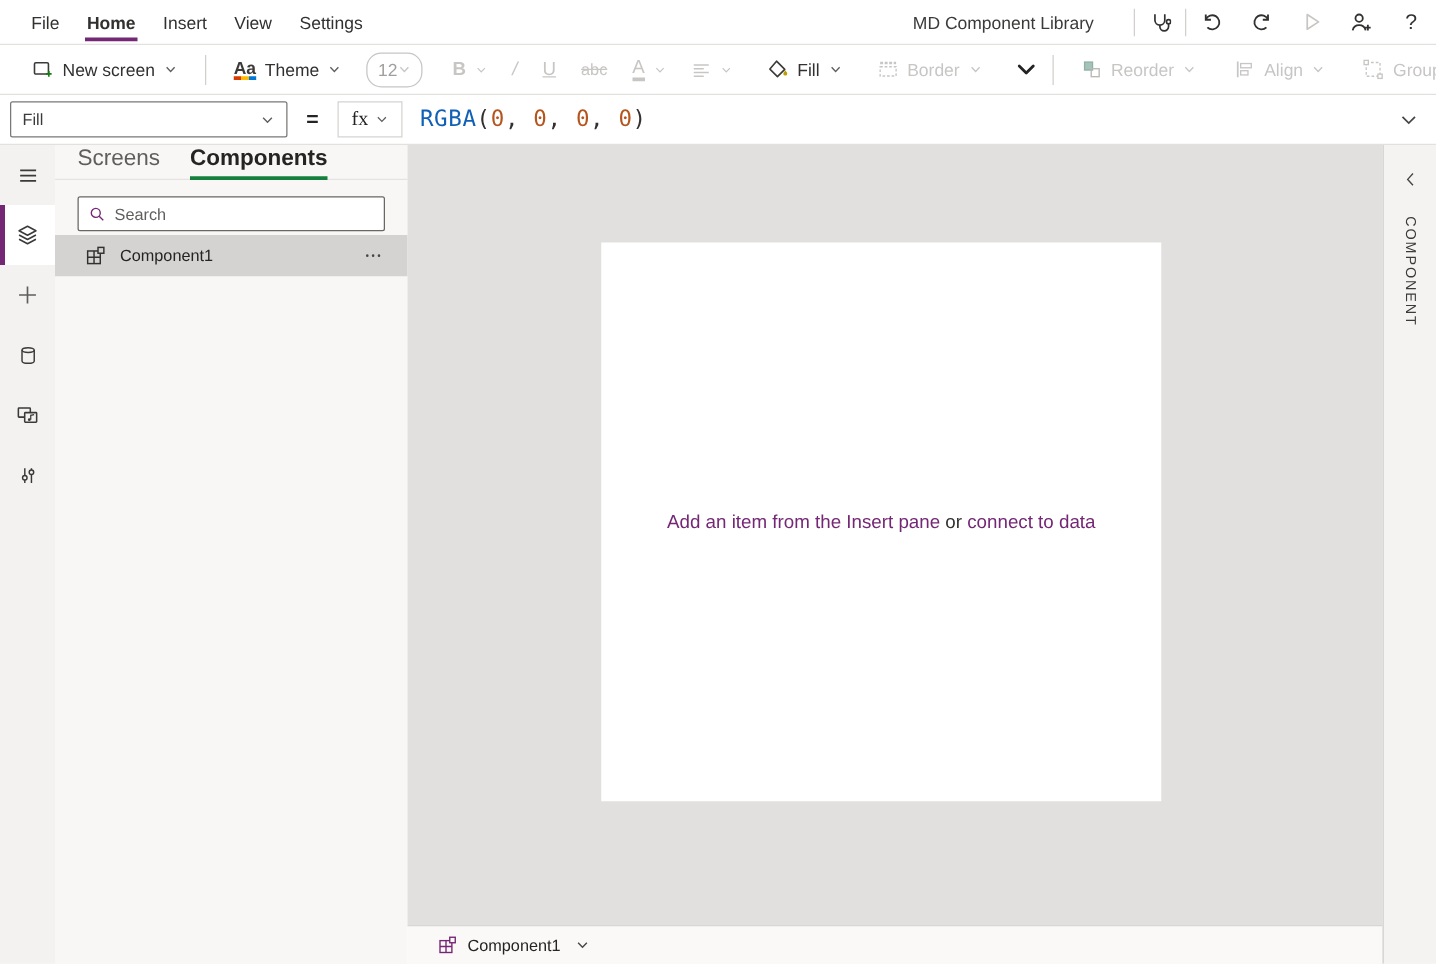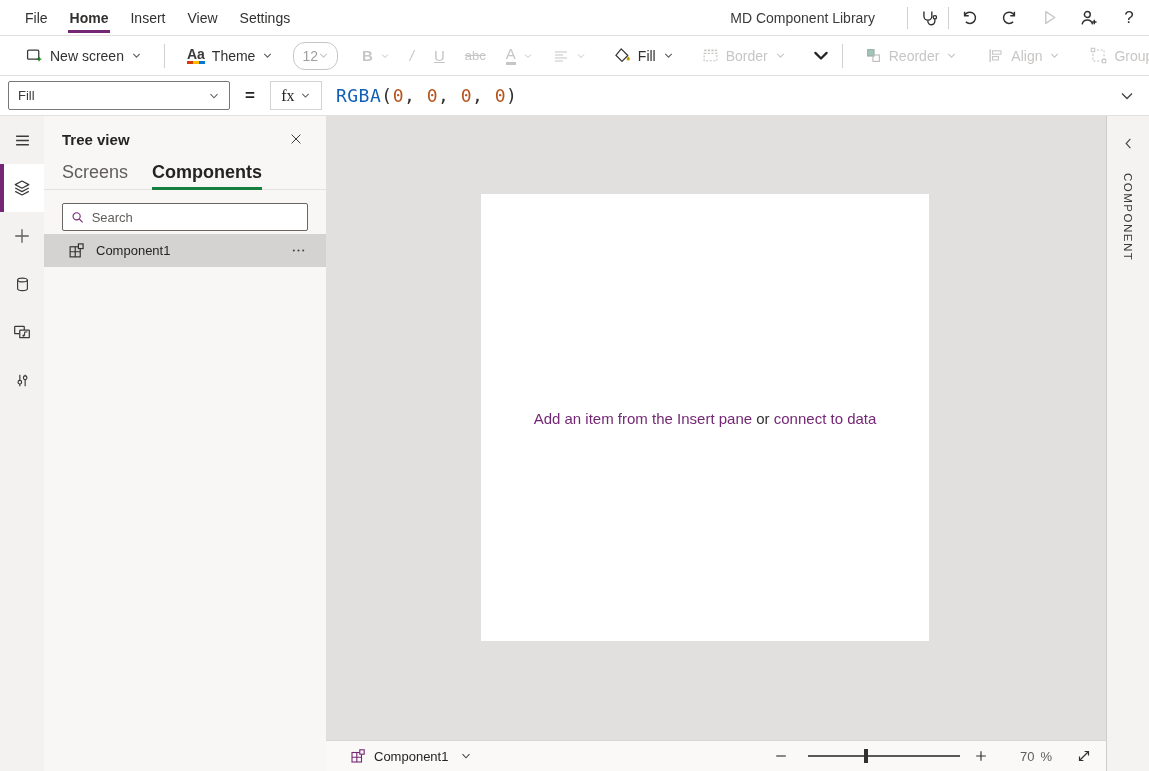--- a/index.html
+++ b/index.html
@@ -361,28 +361,20 @@
     <div class="rail-item">
       <svg width="17" height="17" viewBox="0 0 16 16">
           <path d="M5.5 2.5 v11 M10.5 2.5 v11" stroke="currentColor" stroke-width="1.1"></path>
           <circle cx="5.5" cy="9.6" r="1.7" fill="#f3f2f1" stroke="currentColor" stroke-width="1.1"></circle>
           <circle cx="10.5" cy="5.4" r="1.7" fill="#f3f2f1" stroke="currentColor" stroke-width="1.1"></circle>
         </svg>
     </div>
   </div>
 
   <div class="treepanel">
-    <div class="tp-header">
-      <span class="tp-title">Tree view</span>
-      <div class="tp-close">
-        <svg width="14" height="14" viewBox="0 0 16 16">
-            <path d="M3 3 L13 13 M13 3 L3 13" stroke="currentColor" stroke-width="1.1"></path>
-          </svg>
-      </div>
-    </div>
     <div class="tp-tabs">
       <div class="tp-tab">Screens</div>
       <div class="tp-tab active">Components</div>
     </div>
     <div class="searchbox">
       <svg width="15" height="15" viewBox="0 0 16 16">
           <circle cx="6.6" cy="6.6" r="4.2" fill="none" stroke="#742774" stroke-width="1.3"></circle>
           <path d="M9.8 9.8 L13.6 13.6" stroke="#742774" stroke-width="1.3"></path>
         </svg>
       <input placeholder="Search" style="">
@@ -421,47 +413,20 @@
               <rect x="2" y="4.5" width="9.5" height="9.5" fill="none" stroke="currentColor" stroke-width="1.1"></rect>
               <path d="M6.8 4.5 V14 M2 9.2 h9.5" stroke="currentColor" stroke-width="1.1"></path>
               <rect class="chip" x="9.8" y="1.8" width="4.4" height="4.4" stroke="currentColor" stroke-width="1.1"></rect>
             </svg>
         </span>
         <span>Component1</span>
         <svg class="chev" width="12" height="12" viewBox="0 0 12 12">
             <path d="M2.5 4.2 L6 7.8 L9.5 4.2" fill="none" stroke="currentColor" stroke-width="1.1"></path>
           </svg>
       </div>
-      <div class="bb-right">
-        <div class="zoom-sign">
-          <svg width="14" height="14" viewBox="0 0 16 16">
-              <path d="M2.5 8 h11" stroke="#323130" stroke-width="1.3"></path>
-            </svg>
-        </div>
-        <div class="slider">
-          <div class="track"></div>
-          <div class="thumb"></div>
-        </div>
-        <div class="zoom-sign">
-          <svg width="14" height="14" viewBox="0 0 16 16">
-              <path d="M2.5 8 h11 M8 2.5 v11" stroke="#323130" stroke-width="1.3"></path>
-            </svg>
-        </div>
-        <div class="zoom-label">
-          <span>70</span>
-          <span>%</span>
-        </div>
-        <div class="fit-btn">
-          <svg width="16" height="16" viewBox="0 0 16 16">
-              <path d="M3.5 12.5 L12.5 3.5" stroke="currentColor" stroke-width="1.2"></path>
-              <path d="M8.6 3.5 h3.9 v3.9" fill="none" stroke="currentColor" stroke-width="1.2"></path>
-              <path d="M3.5 8.6 v3.9 h3.9" fill="none" stroke="currentColor" stroke-width="1.2"></path>
-            </svg>
-        </div>
-      </div>
     </div>
   </div>
 
   <div class="rightstrip">
     <div class="rs-chev">
       <svg width="15" height="15" viewBox="0 0 16 16">
           <path d="M10 3 L5.5 8 L10 13" fill="none" stroke="currentColor" stroke-width="1.2"></path>
         </svg>
     </div>
     <div class="rs-title">COMPONENT</div>

